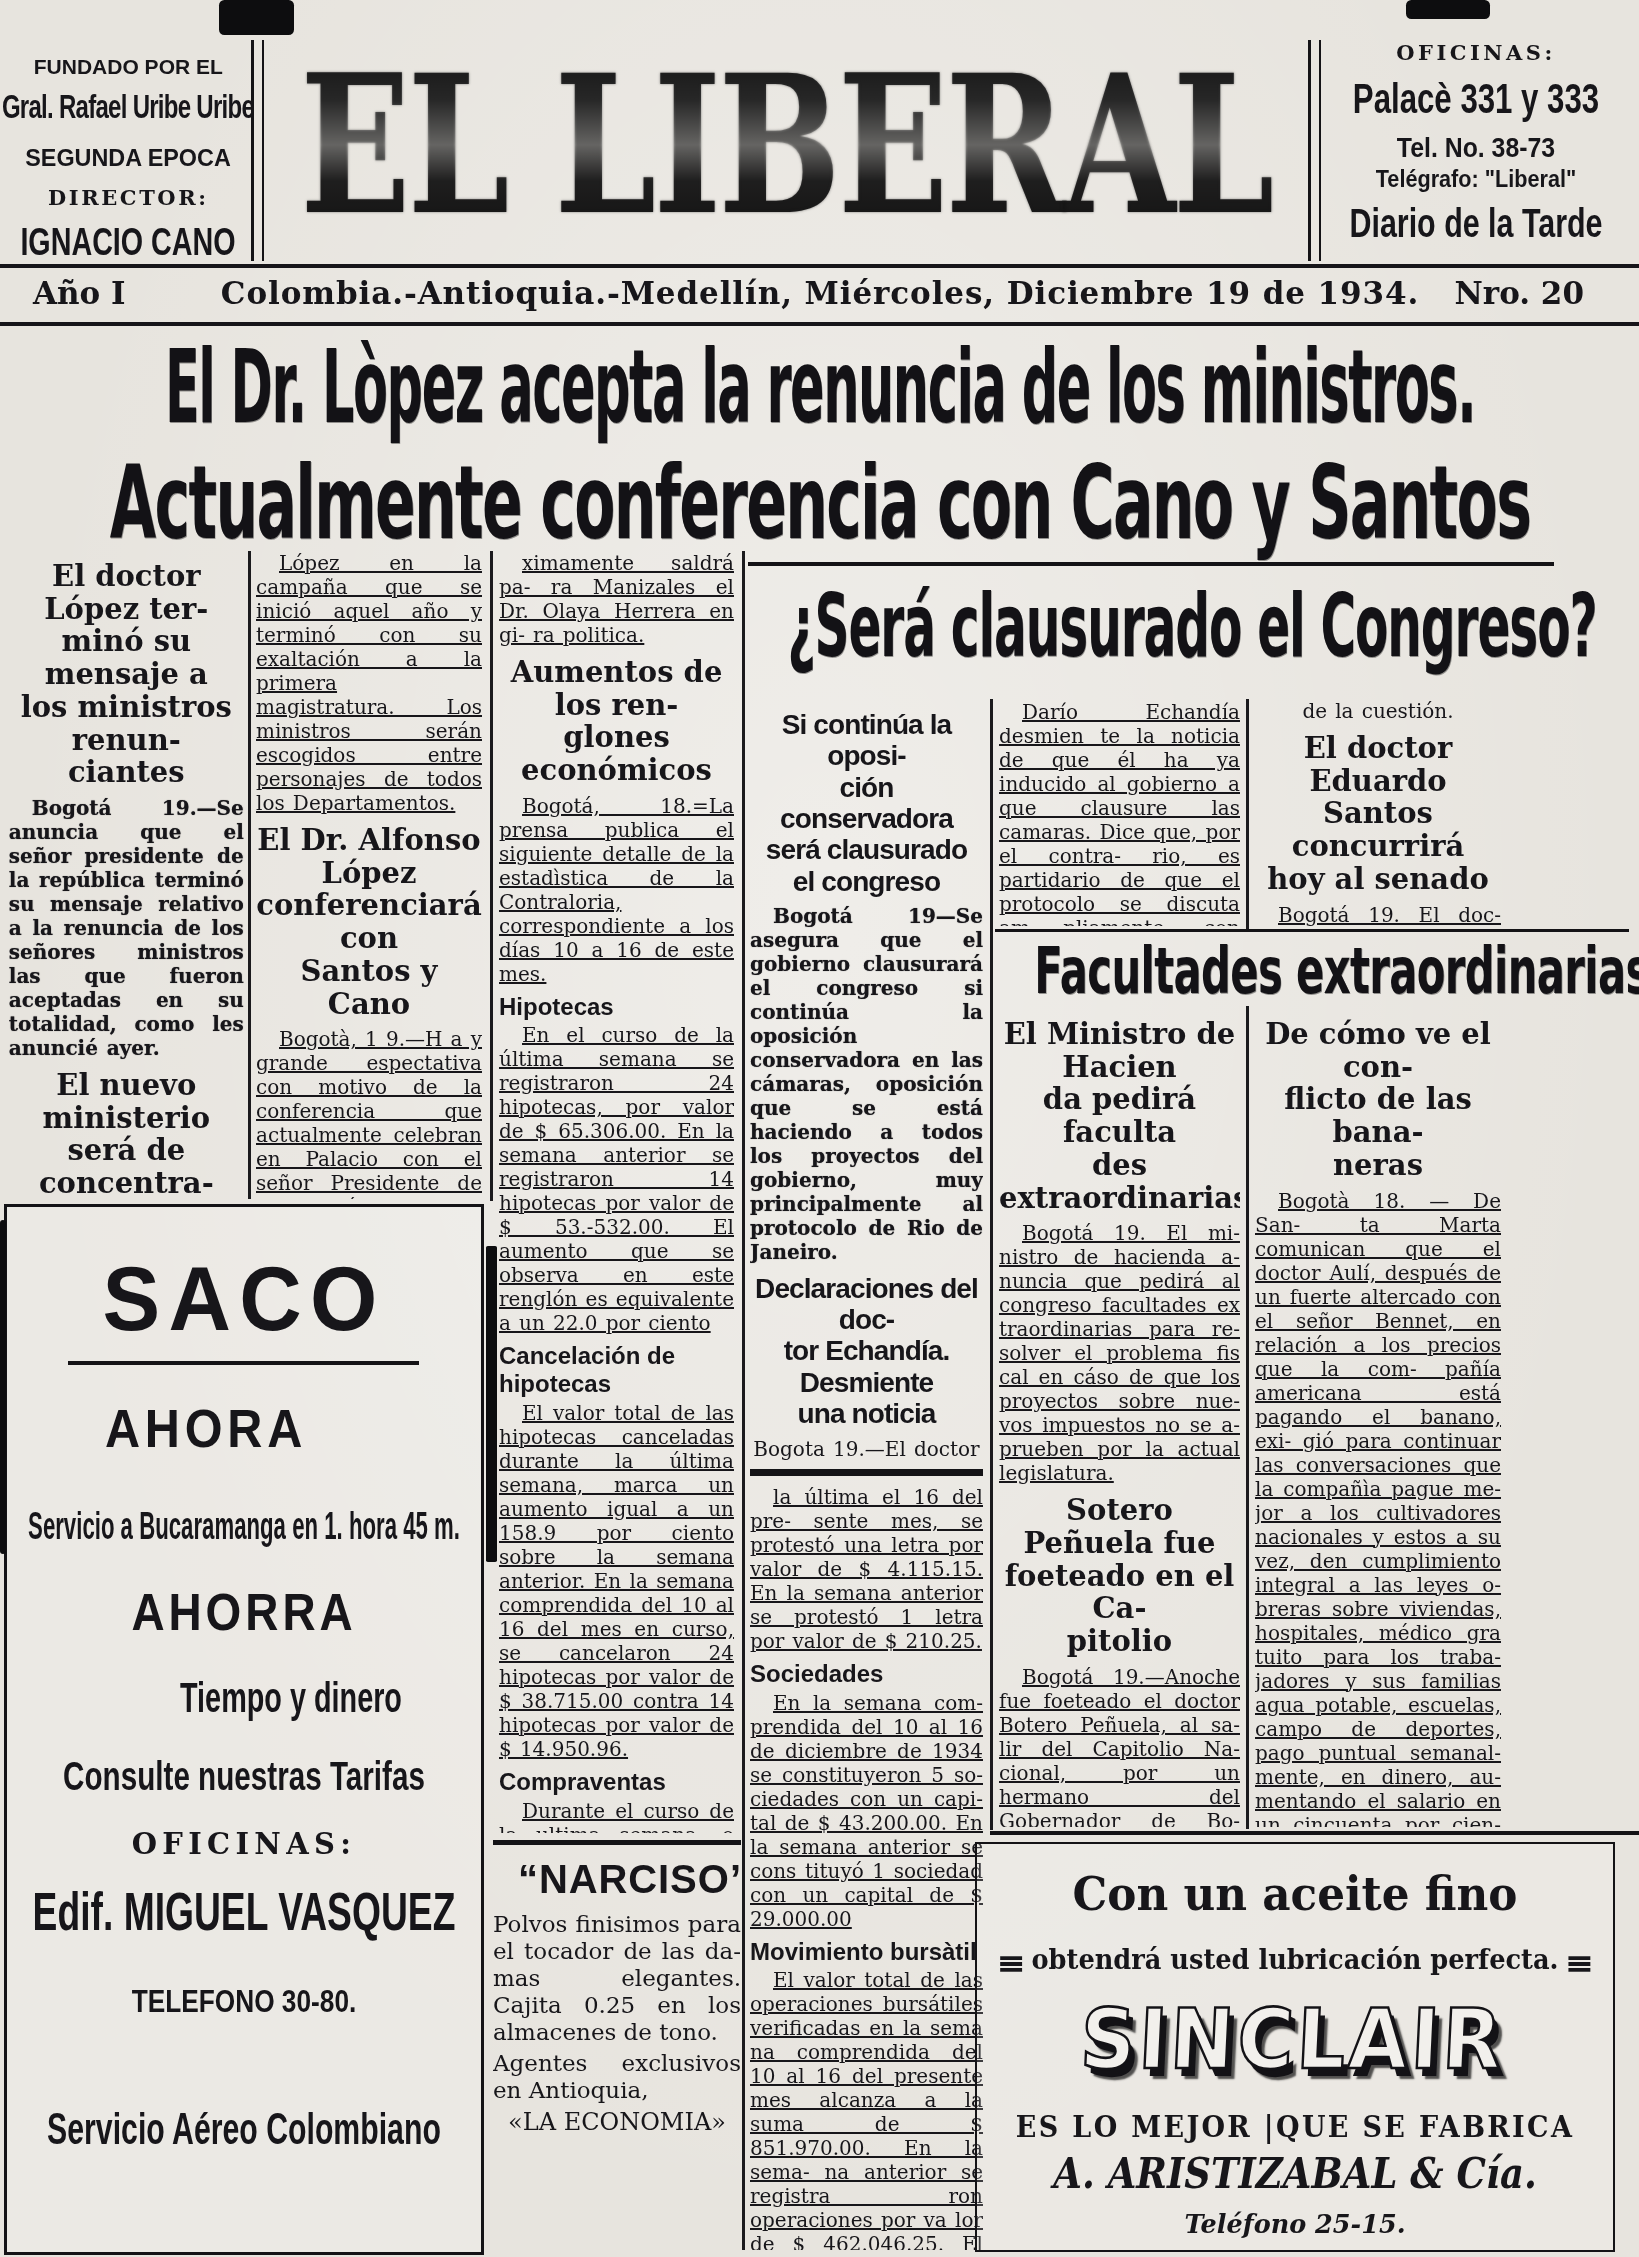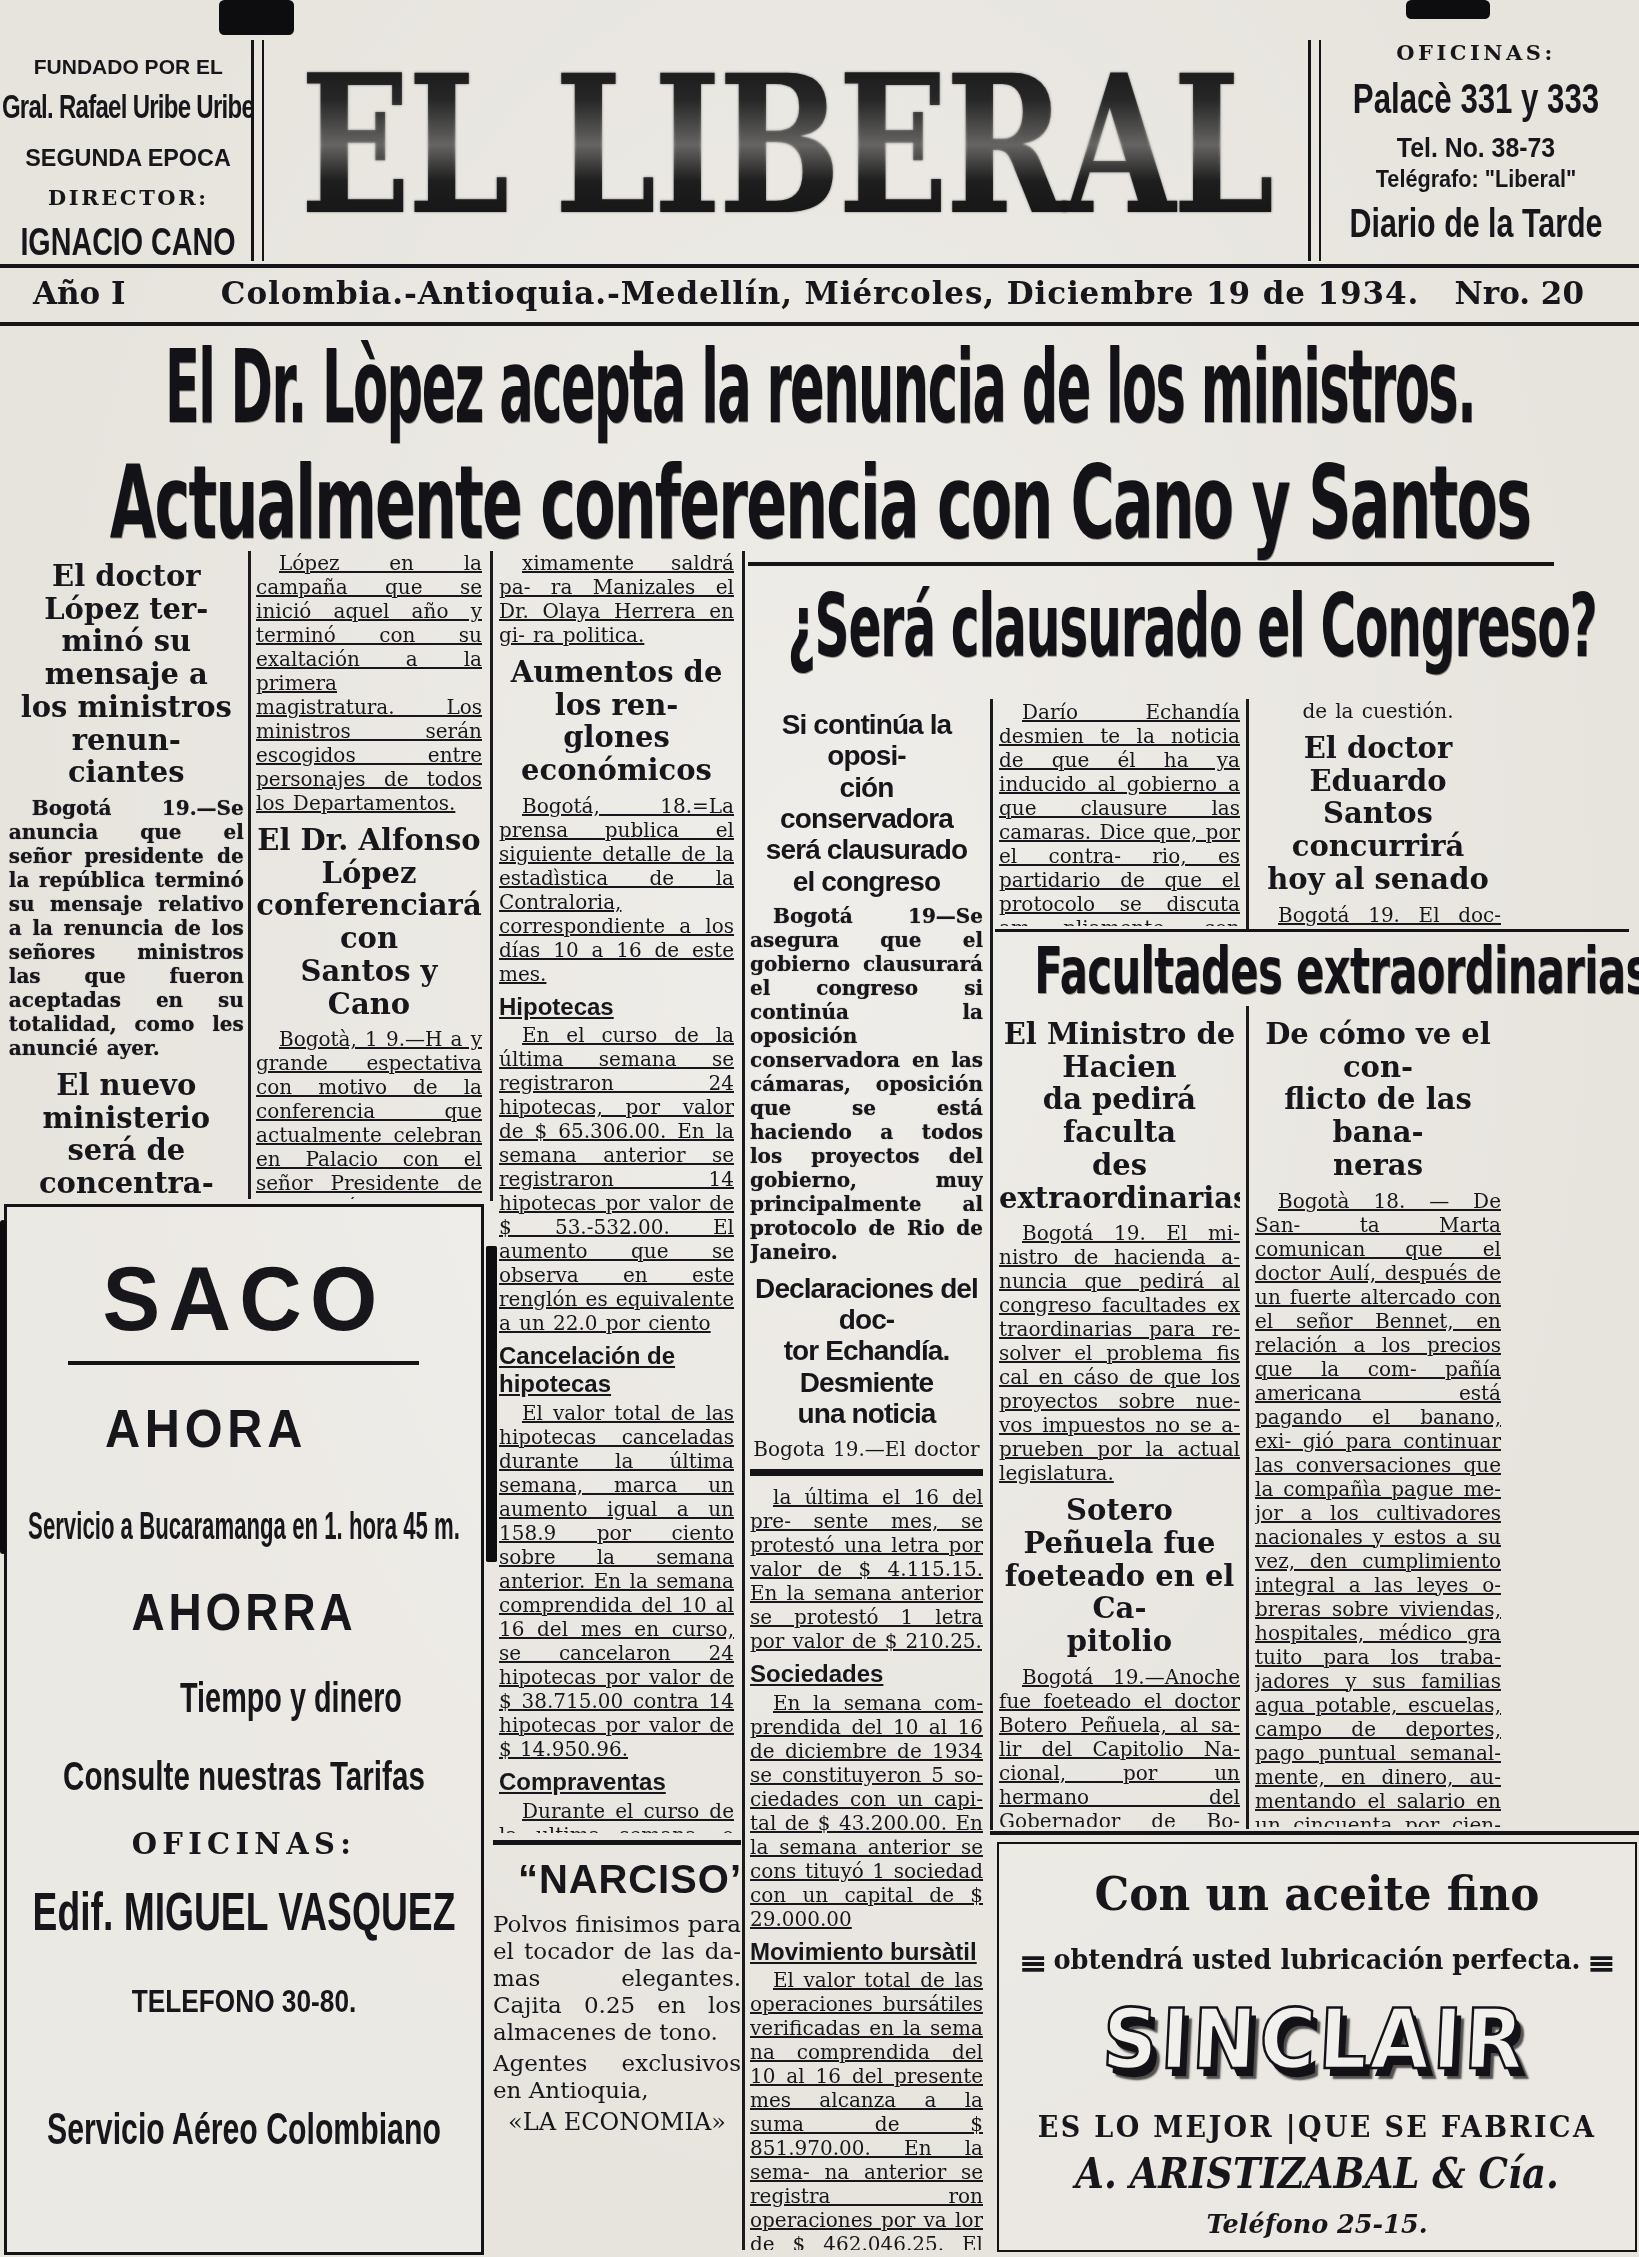--- a/index.html
+++ b/index.html
@@ -41,27 +41,27 @@
   
   .mainline {font-family:"DejaVu Sans", sans-serif; font-weight:bold; color:#131216; letter-spacing:-2.6px; text-shadow:0.9px 0.9px 0 rgba(10,10,10,.4);}
   
   .col {position:absolute; overflow:hidden; text-align:justify;}
   .blk.p, .blk.p-bold, .blk.p-center {font-size:20px; line-height:24px; word-spacing:1.8px; margin:0 0 3.5px;}
   .blk.p {text-indent:23px;text-decoration:underline;}
   .blk.p-bold {text-indent:23px; font-weight:bold; text-shadow:0 0 0.9px rgba(25,24,28,.7);}
   .blk.p-center {text-align:center; text-indent:0;}
   .blk.h-serif {font-family:"DejaVu Serif",serif; font-weight:bold; font-size:29px; line-height:1.13; text-align:center; white-space:pre-line; margin:8.8px 0 7px; text-indent:0;}
   .blk.h-sans {font-family:"Liberation Sans",sans-serif; font-weight:bold; font-size:28px; line-height:1.12; text-align:center; white-space:pre-line; margin:8.8px 0 7px; letter-spacing:-0.9px;}
-  .blk.sub {font-family:"Liberation Sans",sans-serif; font-weight:bold; font-size:24px; margin:7px 0 2.6px; text-align:left; letter-spacing:0;text-decoration:underline;}
+  .blk.sub {font-family:"Liberation Sans",sans-serif; font-weight:bold; font-size:24px; margin:7px 0 2.6px; text-align:left; letter-spacing:0;}
   .blk.rule {height:7px; background:#141316; margin:8.8px 0;}
   .vdiv {position:absolute; width:2.6px; background:#1b1a1d;}
   .hdiv {position:absolute; background:#141316;}
   
   .saco {position:absolute; left:4px; top:1204px; width:474px; height:1045px; border:3.5px solid #141316; background:rgba(255,255,255,.18);}
-  .sinclair {position:absolute; left:997px; top:1842px; width:636px; height:406px; border:2.6px solid #141316; background:rgba(255,255,255,.16);}
+  .sinclair {position:absolute; left:975px; top:1842px; width:636px; height:406px; border:2.6px solid #141316; background:rgba(255,255,255,.16);}
   .narciso {position:absolute; left:493px; top:1840px; width:248px; height:413px; border-top:5.3px solid #141316; padding-top:5.3px; text-align:justify; overflow:hidden;}
   .sans-b {font-family:"Liberation Sans",sans-serif; font-weight:bold;}
   .serif-b {font-family:"DejaVu Serif",serif; font-weight:bold;}
   .sinclair-logo {
     font-family:"DejaVu Sans",sans-serif; font-weight:bold; letter-spacing:3.5px;
     color:#f2f0ec; -webkit-text-stroke:2.6px #131216;
     text-shadow:6.1px 8px 0 #131216, 9.7px 11.4px 1.8px rgba(30,30,30,.75);
   }
   .smudge {position:absolute; background:#0d0d0f; border-radius:5.3px;}
 </style>

